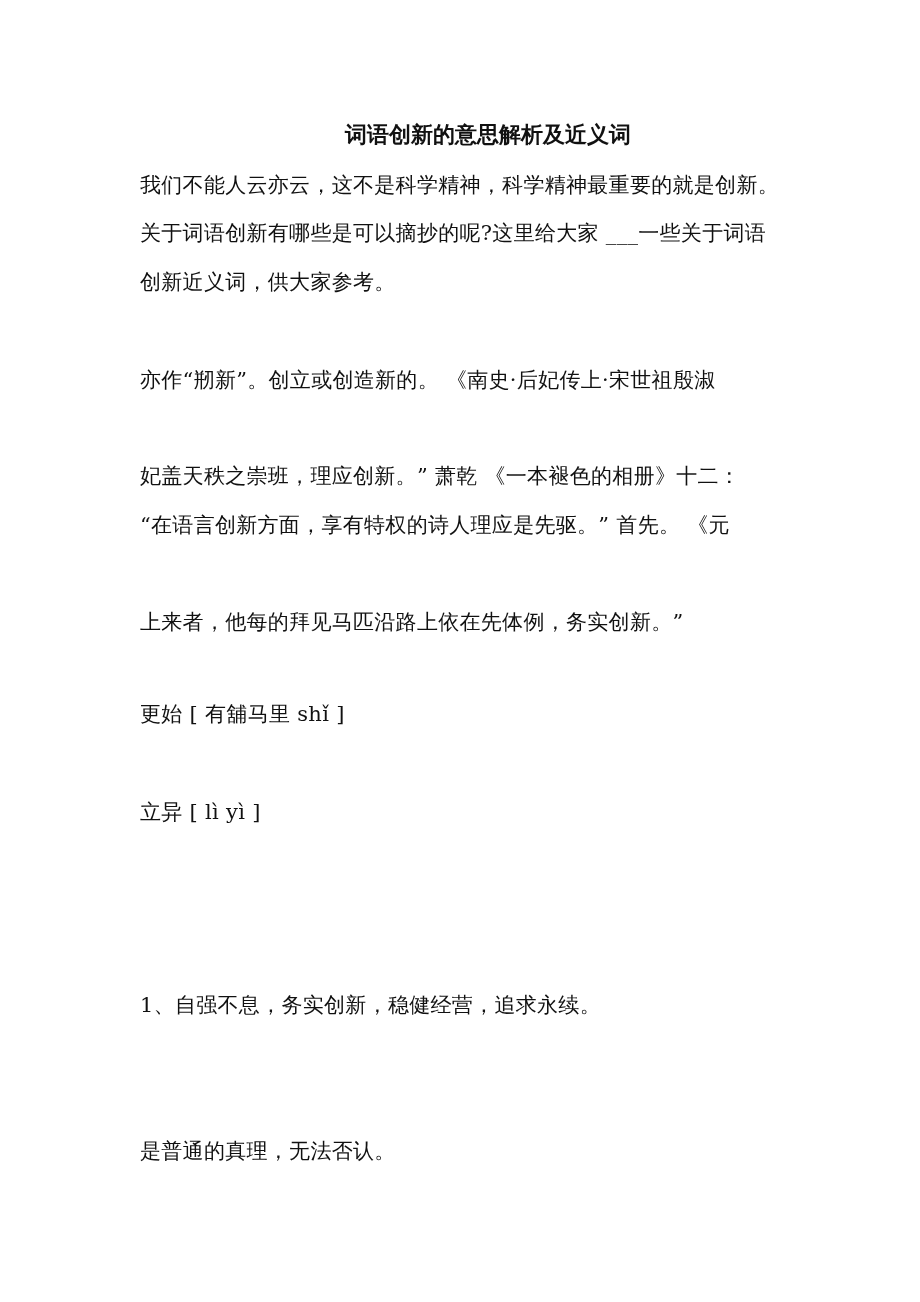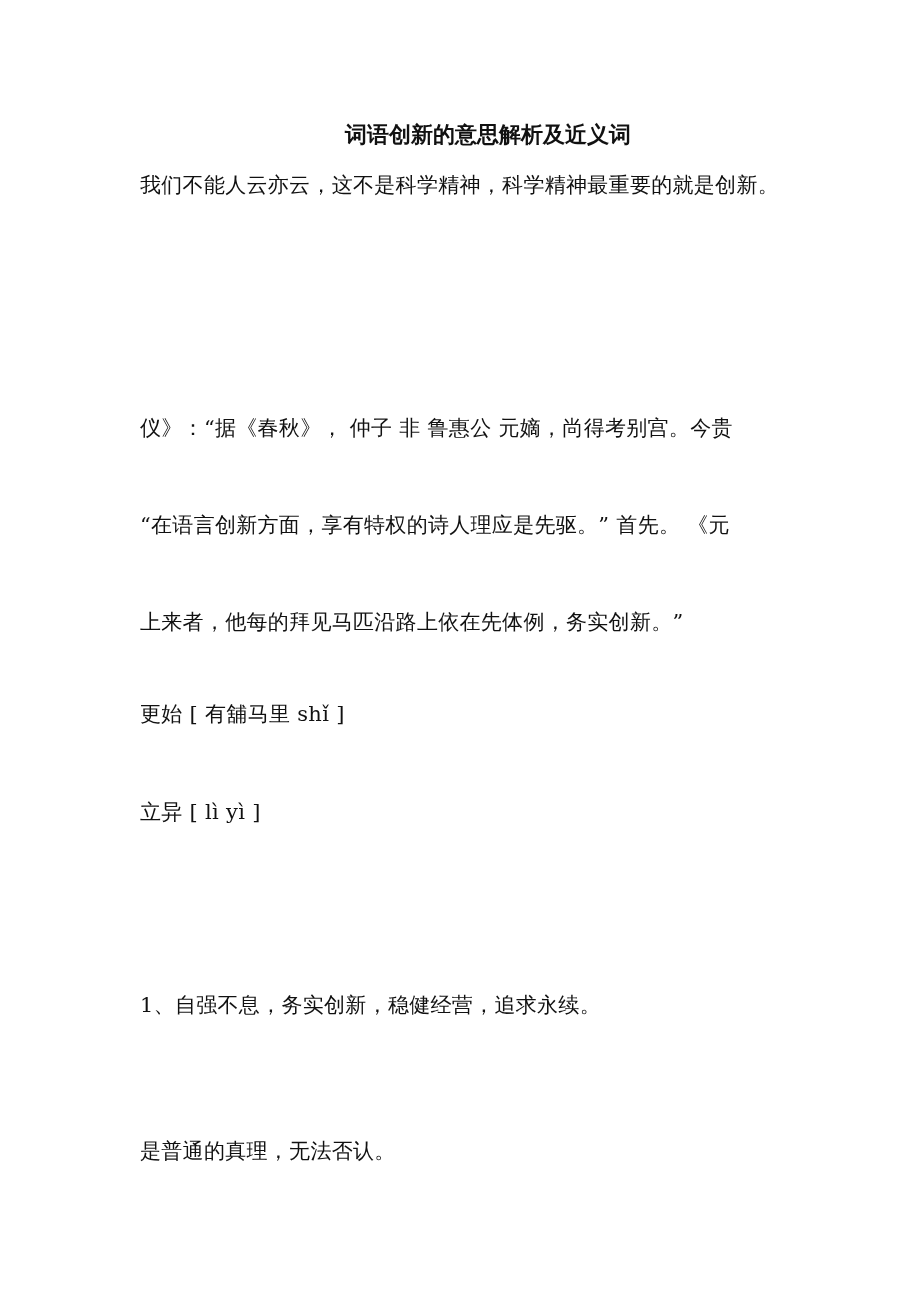--- a/index.html
+++ b/index.html
@@ -44,22 +44,25 @@
       letter-spacing: 0.3px;
     }
   </style>
 </head>
 <body>
 
 <div class="page">
   <div class="title">词语创新的意思解析及近义词</div>
 
   <div class="line" style="top:170px">我们不能人云亦云，这不是科学精神，科学精神最重要的就是创新。</div>
+  <div class="line" style="top:218px">关于词语创新有哪些是可以摘抄的呢?这里给大家 ___一些关于词语</div>
+  <div class="line" style="top:267px">创新近义词，供大家参考。</div>
 
-  <div class="line" style="top:413px">仪》：“据《春秋》， 仲子 非 鲁惠公 元嫡，尚得考别宫。今贵</div>
+  <div class="line" style="top:365px">亦作“剏新”。创立或创造新的。 《南史·后妃传上·宋世祖殷淑</div>
+  <div class="line" style="top:461px">妃盖天秩之崇班，理应创新。” 萧乾 《一本褪色的相册》十二：</div>
   <div class="line" style="top:510px">“在语言创新方面，享有特权的诗人理应是先驱。” 首先。 《元</div>
   <div class="line" style="top:607px">上来者，他每的拜见马匹沿路上依在先体例，务实创新。”</div>
 
   <div class="line" style="top:699px"><span>更始</span> <span>[ 有舖马里 shǐ ]</span></div>
   <div class="line" style="top:797px"><span>立异</span> <span>[ lì yì ]</span></div>
 
   <div class="line" style="top:990px">1、自强不息，务实创新，稳健经营，追求永续。</div>
   <div class="line" style="top:1136px">是普通的真理，无法否认。</div>
 </div>
 

